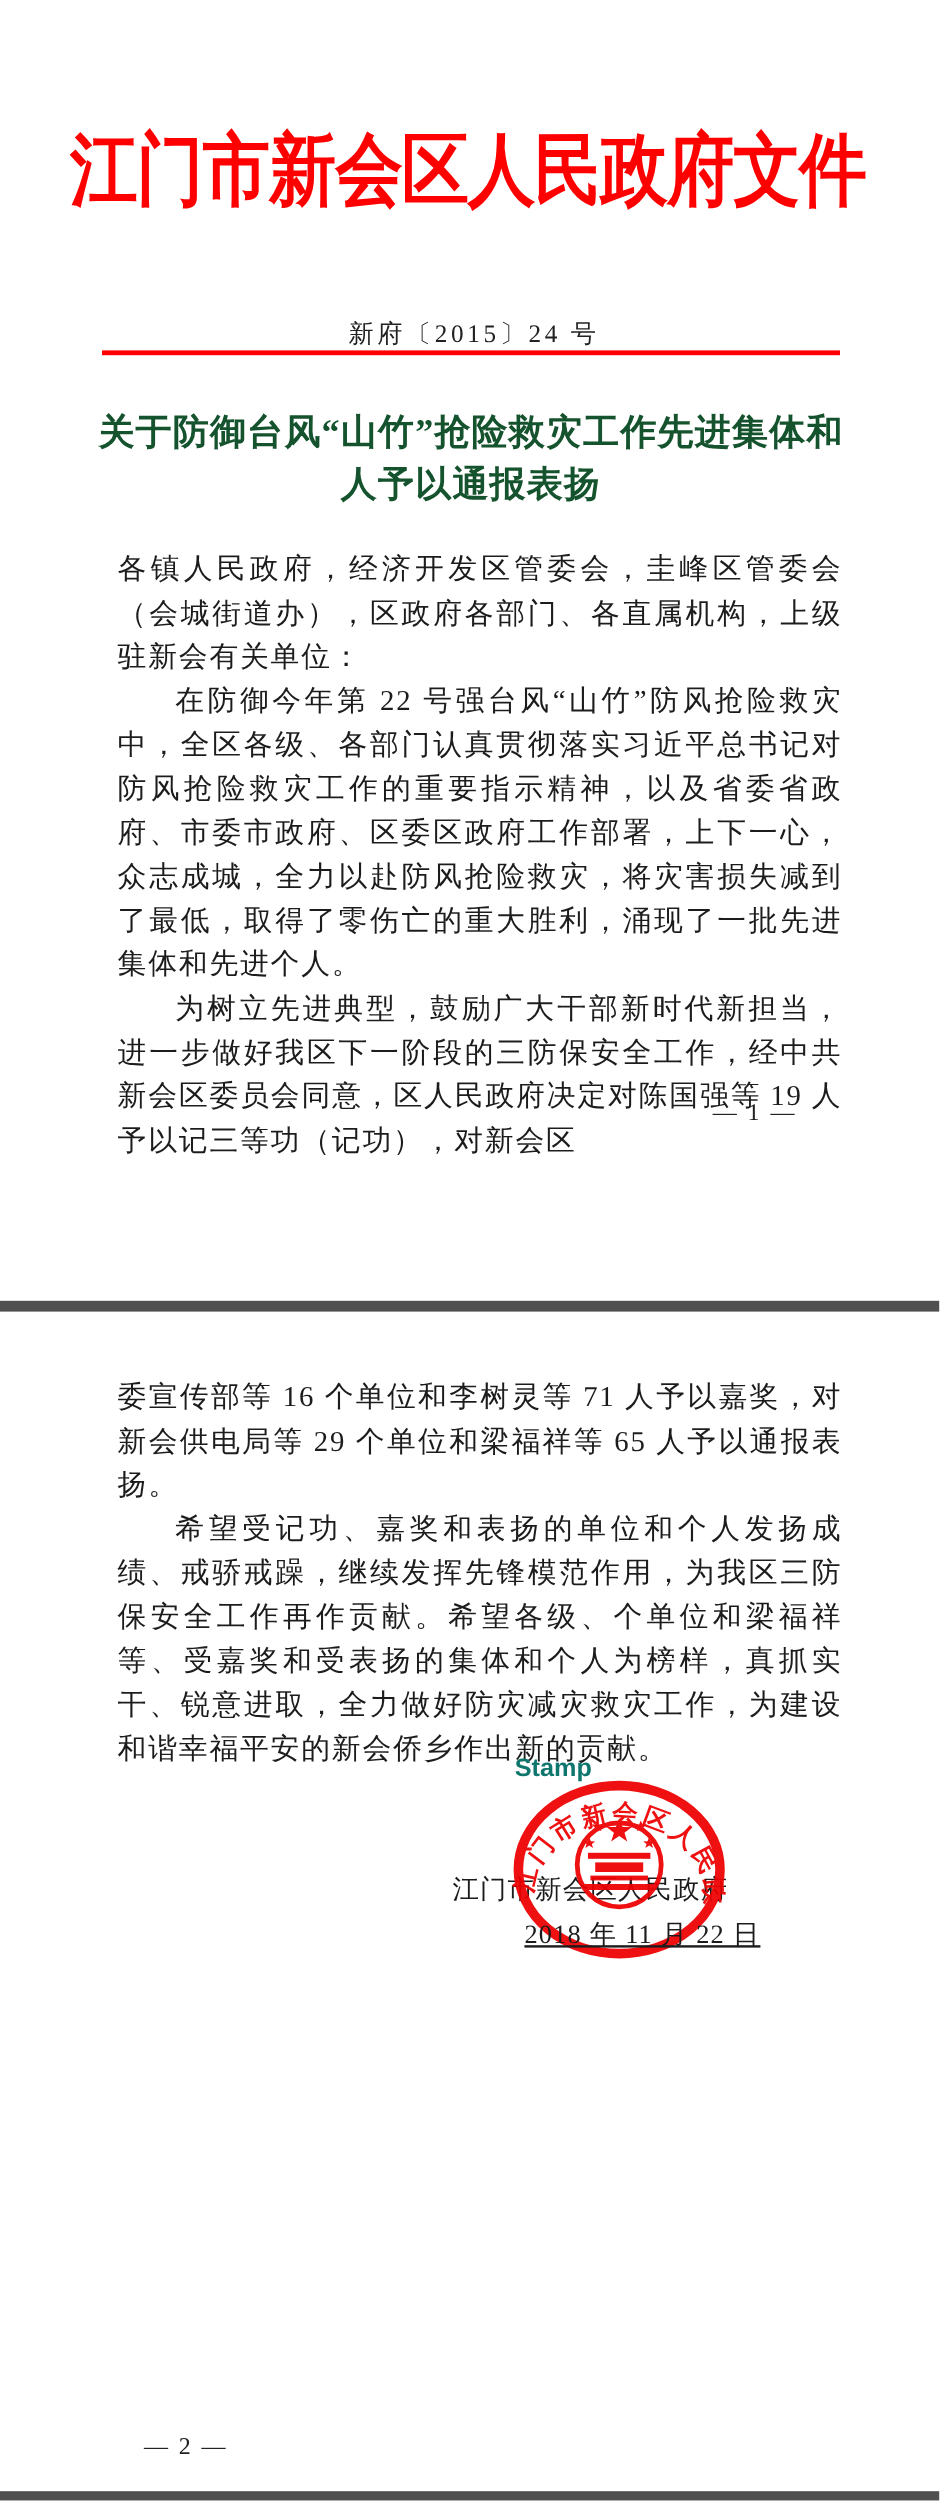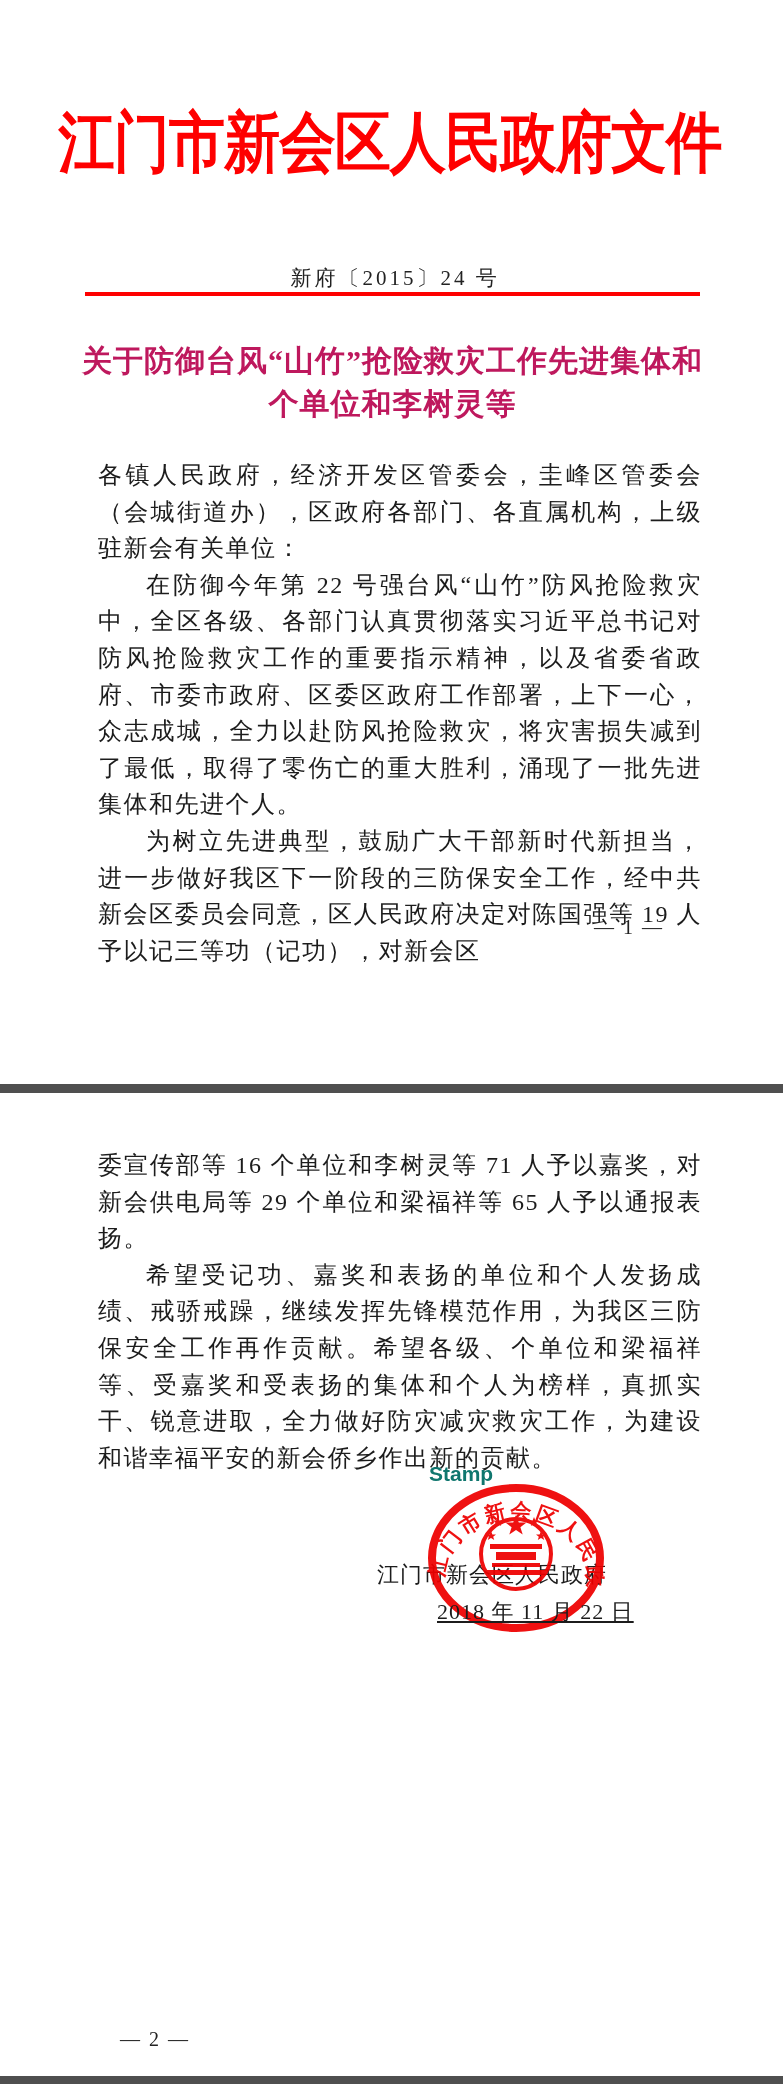--- a/index.html
+++ b/index.html
@@ -35,21 +35,21 @@
   }
   .red-rule{
     top:292px;left:85px;width:615px;height:4px;
   }
   .doc-title{
     top:339px;left:70px;width:645px;
     text-align:center;
     font-weight:bold;
     font-size:30px;line-height:43px;
     letter-spacing:1px;
-    color:#be185d;
+    color:#14532d;
   }
 
   
   .bodyblock{
     left:98px;width:604px;
     font-size:24px;line-height:36.6px;
     letter-spacing:1.5px;
     text-align:justify;
     color:#1c1c1c;
   }
@@ -114,21 +114,21 @@
   <div class="abs header-title" style="color:#fe0000;">
     <span class="stretch">江门市新会区人民政府文件</span>
   </div>
 
   <div class="abs doc-number">新府〔2015〕24 号</div>
 
   <div class="abs red-rule" style="background:#fe0000;"></div>
 
   <div class="abs doc-title">
     <span style="display:block;">关于防御台风“山竹”抢险救灾工作先进集体和</span>
-    <span style="display:block;">个单位和李树灵等</span>
+    <span style="display:block;">人予以通报表扬</span>
   </div>
 
   <div class="abs bodyblock page1-body">
     <p class="p-noindent">各镇人民政府，经济开发区管委会，圭峰区管委会（会城街道办），区政府各部门、各直属机构，上级驻新会有关单位：</p>
     <p class="p-indent">在防御今年第 22 号强台风“山竹”防风抢险救灾中，全区各级、各部门认真贯彻落实习近平总书记对防风抢险救灾工作的重要指示精神，以及省委省政府、市委市政府、区委区政府工作部署，上下一心，众志成城，全力以赴防风抢险救灾，将灾害损失减到了最低，取得了零伤亡的重大胜利，涌现了一批先进集体和先进个人。</p>
     <p class="p-indent">为树立先进典型，鼓励广大干部新时代新担当，进一步做好我区下一阶段的三防保安全工作，经中共新会区委员会同意，区人民政府决定对陈国强等 19 人予以记三等功（记功），对新会区</p>
   </div>
 
   <div class="abs page-number pn1">— 1 —</div>
 

